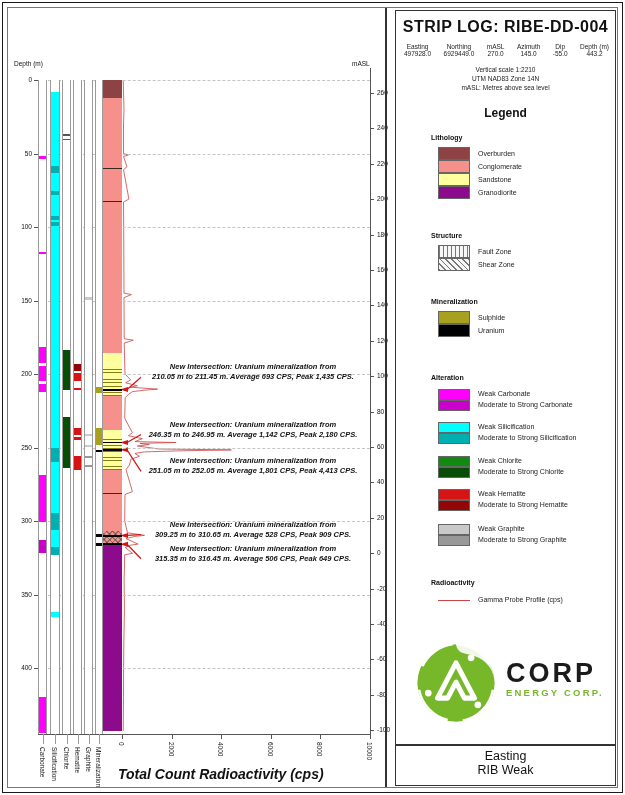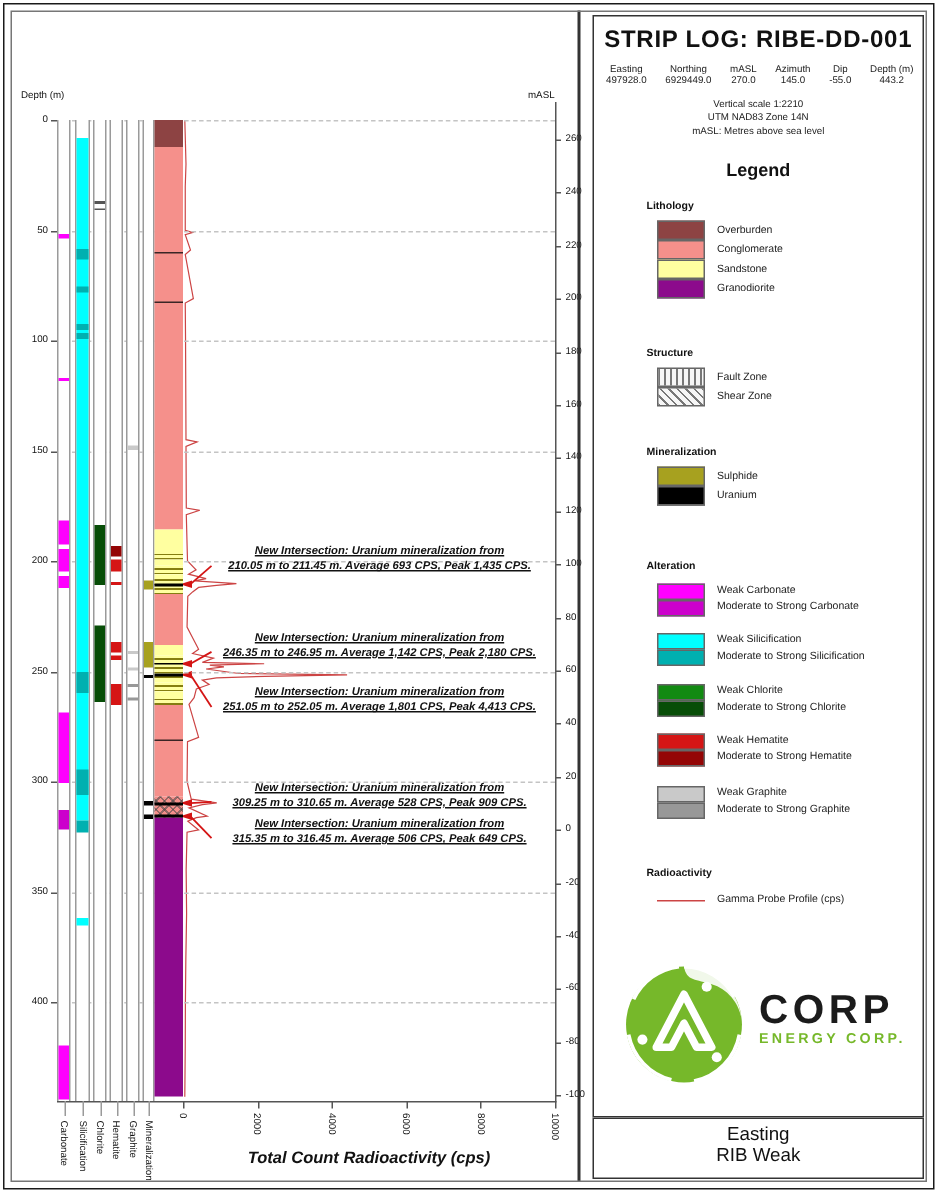--- a/index.html
+++ b/index.html
@@ -22,22 +22,22 @@
   .lith-overburden { background:#8d4343; }
   .lith-conglomerate { background:#f5908b; }
   .lith-sandstone { background:#ffffa0; }
   .lith-granodiorite { background:#8c0a8c; }
   .lith-sulphide_sandstone { background:repeating-linear-gradient(0deg,#857d10 0px,#857d10 1px,#ffffa0 1px,#ffffa0 3px); }
   .lith-shear_zone { background-color:#f5908b;
      background-image:repeating-linear-gradient(45deg,rgba(70,70,70,.55) 0 1px,transparent 1px 4px),
                       repeating-linear-gradient(-45deg,rgba(70,70,70,.55) 0 1px,transparent 1px 4px); }
   .col-tick-label { position:absolute; writing-mode:vertical-rl; font-size:6.5px; color:#111; white-space:nowrap; }
   .x-tick-label { position:absolute; writing-mode:vertical-rl; font-size:6.5px; color:#111; }
-  .x-title { position:absolute; font-size:11px; font-weight:bold; font-style:italic; color:#111; text-align:center; }
-  .annot { position:absolute; font-size:7.5px; font-weight:bold; font-style:italic; color:#111; text-align:center; line-height:10px; white-space:nowrap;text-decoration:underline; }
+  .x-title { position:absolute; font-size:14px; font-weight:bold; font-style:italic; color:#111; text-align:left; }
+  .annot { position:absolute; font-size:7.5px; font-weight:bold; font-style:italic; color:#111; text-align:center; line-height:10px; white-space:nowrap; }
   #chart-svg { position:absolute; left:0; top:0; }
 
   
   .right-panel { position:absolute; left:395px; top:10px; width:221px; height:735px; border:1px solid #333; background:#fff; }
   .rp-title { position:absolute; top:7px; left:0; width:100%; text-align:center; font-size:16px; font-weight:bold; color:#111; letter-spacing:.5px; }
   .rp-fields { position:absolute; top:32px; left:8px; width:205px; display:flex; justify-content:space-between; }
   .rp-field { text-align:center; }
   .rp-field .lab { font-size:6.5px; color:#222; }
   .rp-field .val { font-size:6.5px; color:#222; }
   .rp-notes { position:absolute; top:54px; left:0; width:100%; text-align:center; font-size:6.5px; line-height:9px; color:#222; }
@@ -246,21 +246,21 @@
         <div class="annot" style="left:120px; top:448.32px; width:250px;">New Intersection: Uranium mineralization from<br>251.05 m to 252.05 m. Average 1,801 CPS, Peak 4,413 CPS.</div>
         <div class="annot" style="left:120px; top:511.53px; width:250px;">New Intersection: Uranium mineralization from<br>309.25 m to 310.65 m. Average 528 CPS, Peak 909 CPS.</div>
         <div class="annot" style="left:120px; top:535.785px; width:250px;">New Intersection: Uranium mineralization from<br>315.35 m to 316.45 m. Average 506 CPS, Peak 649 CPS.</div>
       </div>
     <div class="x-title" style="left:110px; top:758px; width:256px;">Total Count Radioactivity (cps)</div>
   </div>
 
   <div class="vdivider"></div>
 
   <div class="right-panel">
-    <div class="rp-title">STRIP LOG: RIBE-DD-001</div>
+    <div class="rp-title">STRIP LOG: RIBE-DD-004</div>
     <div class="rp-fields" id="rp-fields">
         <div class="rp-field">
      <div class="lab">Easting</div>
           <div class="val">497928.0</div>
         </div>
         <div class="rp-field">
      <div class="lab">Northing</div>
           <div class="val">6929449.0</div>
         </div>
         <div class="rp-field">

